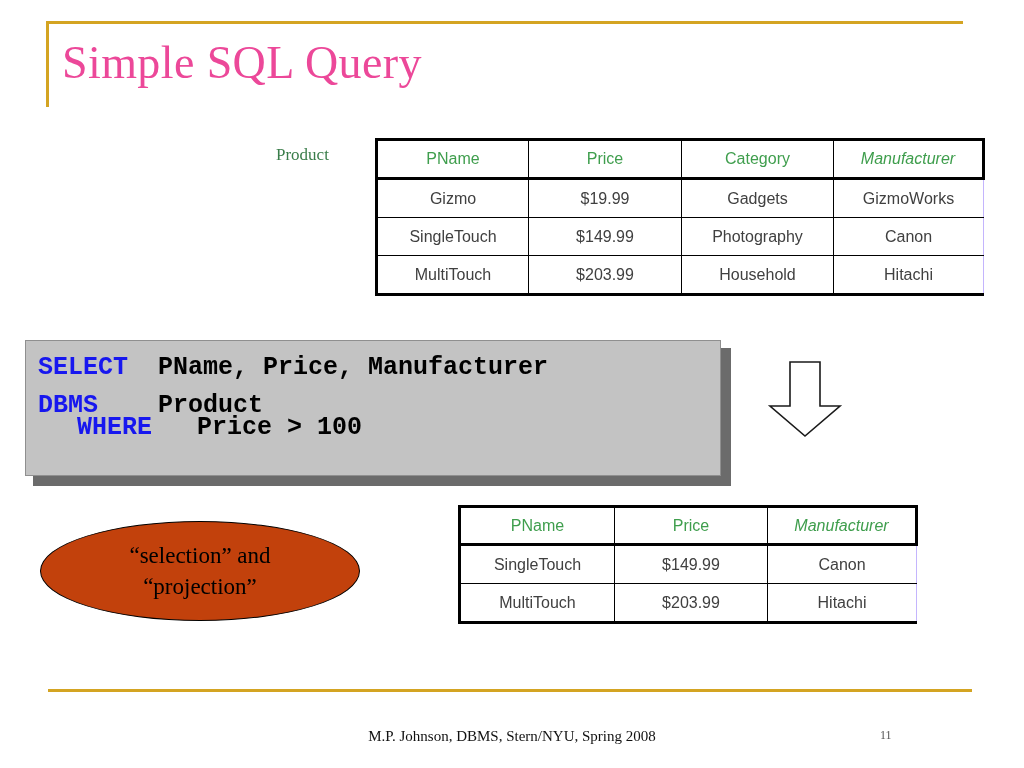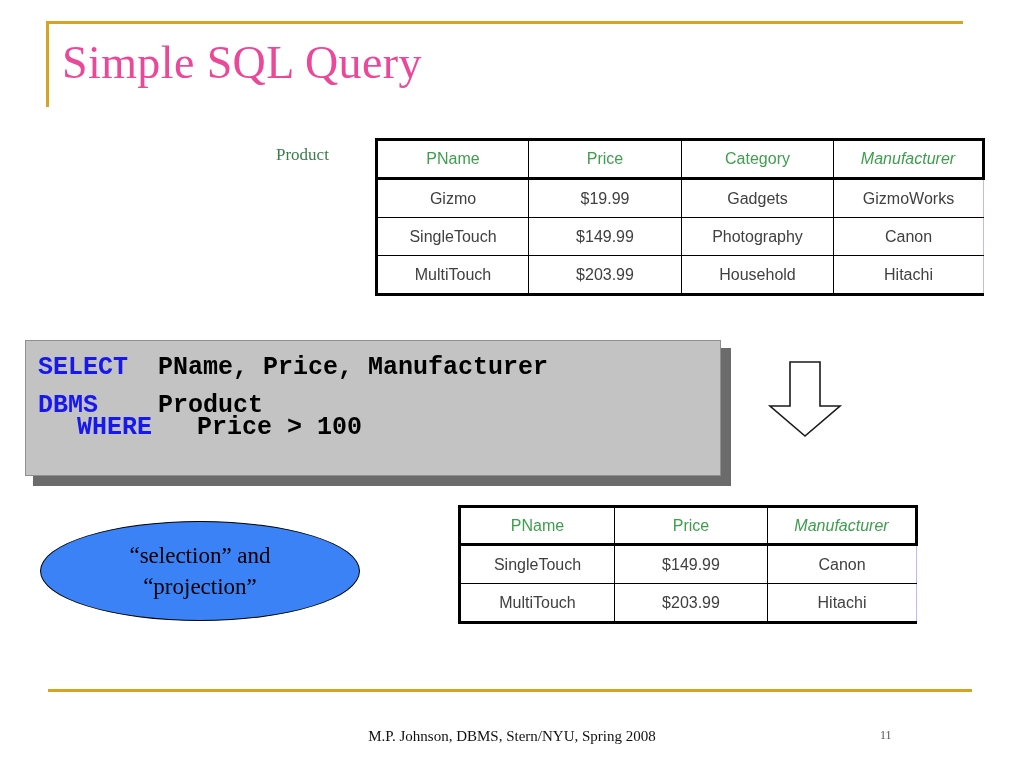--- a/index.html
+++ b/index.html
@@ -166,21 +166,21 @@
   }
 
   
   .callout {
     position: absolute;
     left: 40px;
     top: 521px;
     width: 320px;
     height: 100px;
     border-radius: 50%;
-    background: #3b82f6;
+    background: #c2410c;
     border: 1px solid #000;
     box-sizing: border-box;
     display: flex;
     flex-direction: column;
     align-items: center;
     justify-content: center;
   }
   .callout span {
     font-family: "Liberation Serif", serif;
     font-size: 23px;

